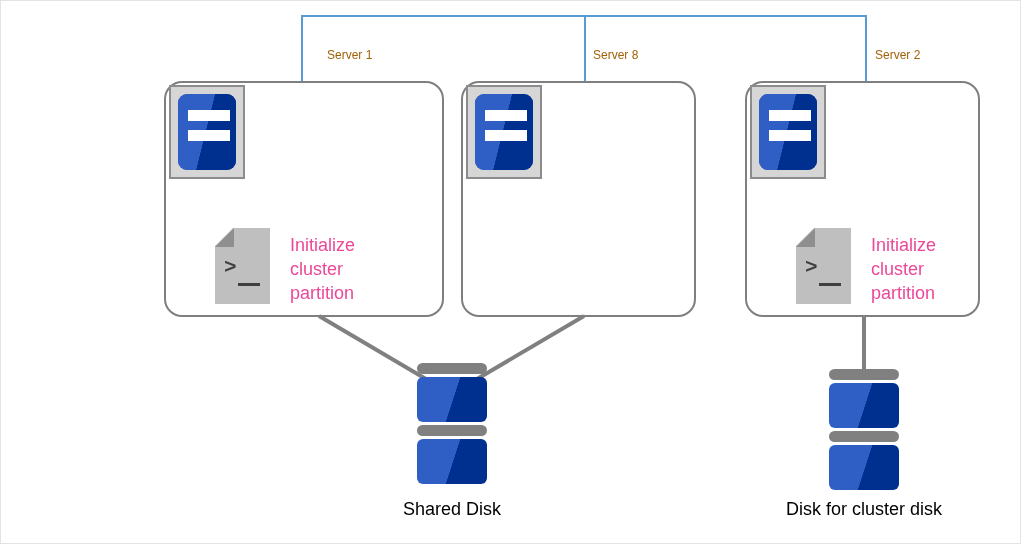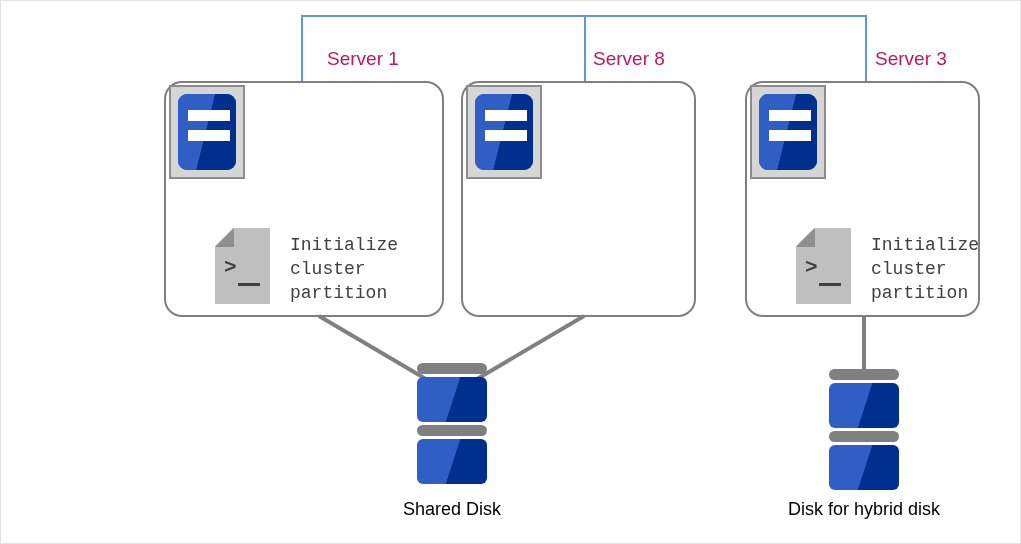--- a/index.html
+++ b/index.html
@@ -35,22 +35,22 @@
   
   .server-box {
     position: absolute;
     border: 2.5px solid #7f7f7f;
     border-radius: 18px;
     background: #ffffff;
     box-sizing: border-box;
   }
   .server-label {
     position: absolute;
-    font-size: 19px;
-    color: #be185d;
+    font-size: 12px;
+    color: #a16207;
     white-space: nowrap;
     line-height: 1;
   }
   
   .srv-icon {
     position: absolute;
     width: 76px;
     height: 94px;
     background: #d6d6d6;
     border: 2px solid #8c8c8c;
@@ -117,24 +117,23 @@
     position: absolute;
     left: 23px;
     top: 55px;
     width: 22px;
     height: 3px;
     background: #3f3f3f;
   }
   .op-label {
     position: absolute;
     font-size: 18px;
-    color: #404040;
+    color: #ec4899;
     line-height: 1.32;
     white-space: nowrap;
-    font-family: Liberation Mono, monospace;
   }
 
   
   .disk {
     position: absolute;
     width: 70px;
   }
   .disk .rim {
     width: 70px;
     height: 11px;
@@ -204,21 +203,21 @@
   <div class="server-box" style="left:460px; top:80px; width:235px; height:236px;">
     <div class="srv-icon" style="left:3px; top:2px;">
       <div class="body">
         <div class="shade"></div>
         <div class="bar bar1"></div>
         <div class="bar bar2"></div>
       </div>
     </div>
   </div>
 
-  <div class="server-label" style="left:874px; top:48px;">Server 3</div>
+  <div class="server-label" style="left:874px; top:48px;">Server 2</div>
   <div class="server-box" style="left:744px; top:80px; width:235px; height:236px;">
     <div class="srv-icon" style="left:3px; top:2px;">
       <div class="body">
         <div class="shade"></div>
         <div class="bar bar1"></div>
         <div class="bar bar2"></div>
       </div>
     </div>
     <div class="script-icon" style="left:49px; top:145px;">
       <div class="sheet"></div>
@@ -264,17 +263,17 @@
       <div class="shade"></div>
     </div>
     <div class="gap"></div>
     <div class="rim"></div>
     <div class="gap"></div>
     <div class="platter">
       <div class="shade"></div>
     </div>
   </div>
   <div class="caption" style="left:713px; top:472px; width:300px;">
-    <div>Disk for hybrid disk</div>
+    <div>Disk for cluster disk</div>
     
   </div>
 
 </div>
 
 </body></html>

